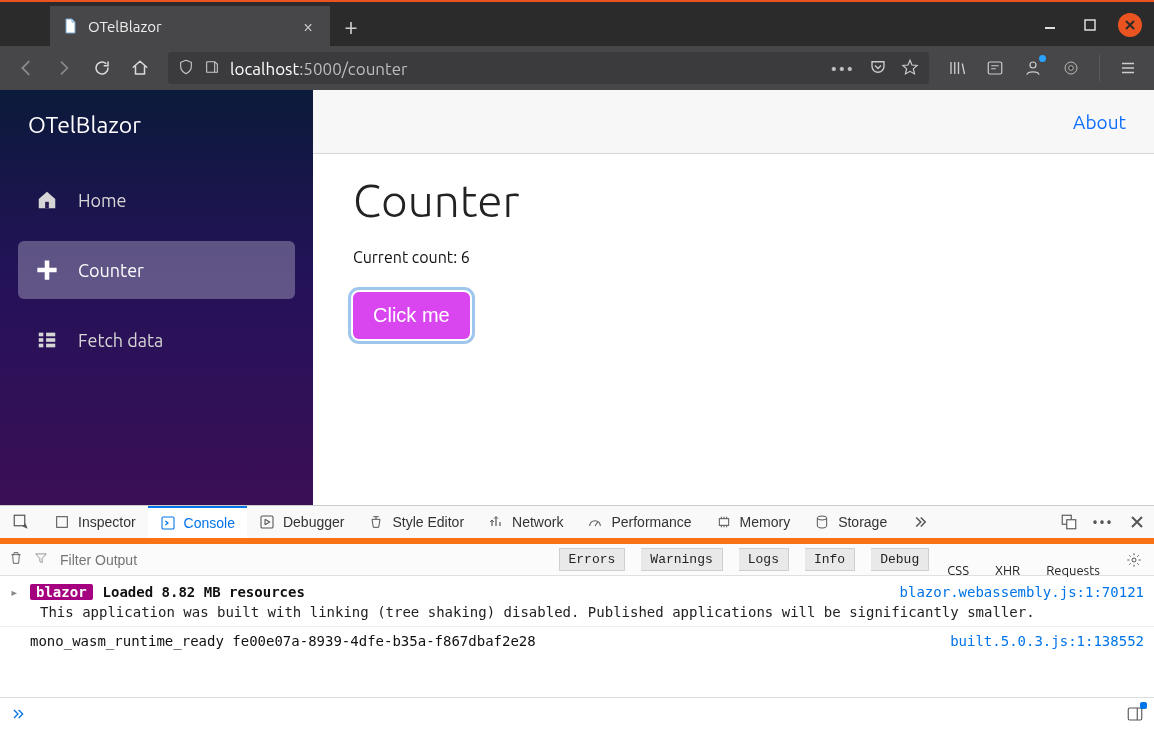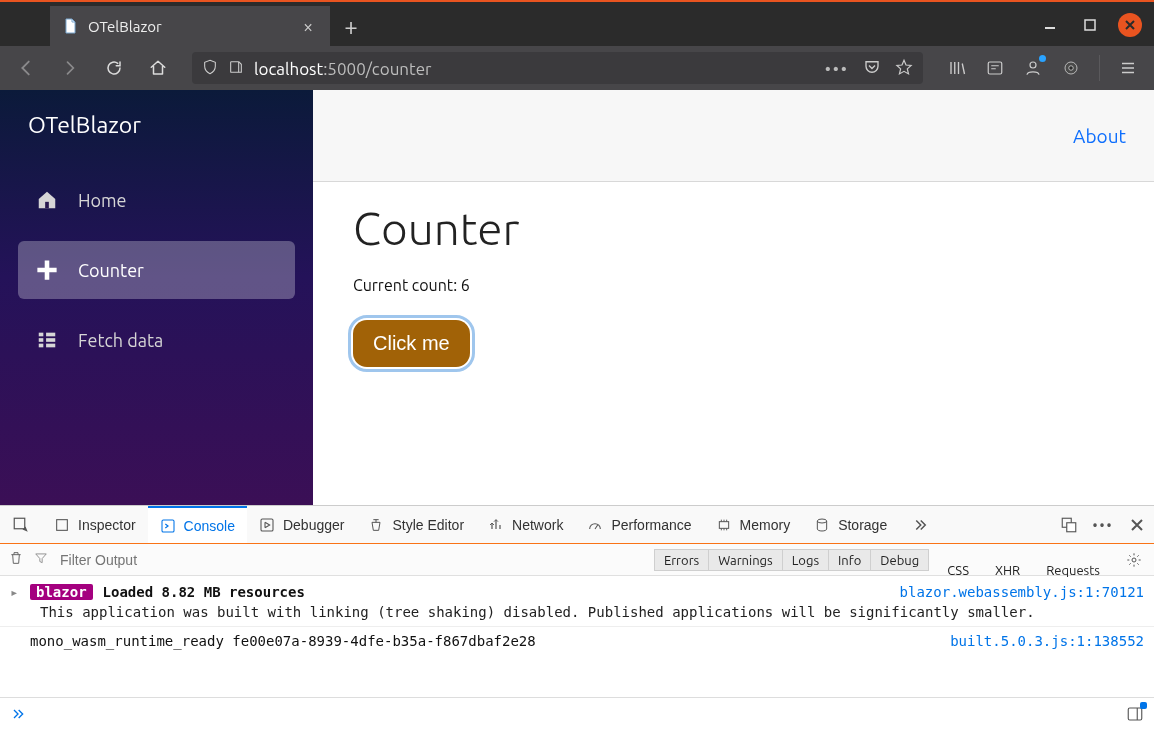--- a/index.html
+++ b/index.html
@@ -64,21 +64,21 @@
   .wc.min{color:#ddd;}
   .wc.max{color:#ddd;}
   .wc.close-w{background:#e95420;color:#2b2b2b;}
 
   .browser-toolbar {
     background: #474649;
     height: 44px;
     display: flex;
     align-items: center;
     padding: 0 10px;
-    gap: 12px;
+    gap: 6px;
     color:#dcdcdc;
   }
   .tb-btn {
     width:32px;height:32px;
     display:flex;align-items:center;justify-content:center;
     border-radius:4px;
   }
   .tb-btn.disabled{opacity:.45;}
   .tb-btn svg{stroke:#dcdcdc;}
   .urlbar {
@@ -127,44 +127,44 @@
     background:rgba(255,255,255,.28);
     color:#fff;
   }
   .nav-item svg{flex:0 0 auto;}
 
   .main {
     flex:1; background:#f5f5f5;
     display:flex;flex-direction:column;
   }
   .topbar{
-    height:92px; display:flex;align-items:center;justify-content:flex-end;
+    height:64px; display:flex;align-items:center;justify-content:flex-end;
     padding:0 28px; background:#f7f7f7;border-bottom:1px solid #d8d8d8;
   }
   .about-link{color:#0d6efd;font-size:19px;text-decoration:none;}
   .content{padding:14px 40px;background:#fff;flex:1;}
   h1.counter-title{font-size:46px;font-weight:300;margin:6px 0 22px;color:#222;}
   .count-line{font-size:16px;margin-bottom:26px;}
   .click-btn{
-    background:#a16207;color:#fff;border:none;
-    padding:12px 20px;font-size:20px;border-radius:14px;
+    background:#d946ef;color:#fff;border:none;
+    padding:12px 20px;font-size:20px;border-radius:6px;
     outline:3px solid #9fc6ed; outline-offset:2px;
     cursor:pointer;
   }
 
   
   .devtools{
     height:228px; width:100%;
     border-top:1px solid #ccc;
     background:#fff;
     font-size:14px;
     display:flex;flex-direction:column;
   }
   .dt-tabs{
-    height:38px;border-bottom:1px solid #f97316;
+    height:38px;border-bottom:6px solid #f97316;
     display:flex;align-items:stretch;
     background:#f9f9f9;
   }
   .dt-tab{
     display:flex;align-items:center;gap:8px;
     padding:0 12px;color:#333;border:none;background:none;
     cursor:pointer;font-size:14px;
   }
   .dt-tab.active{color:#0074e8;border-top:2px solid #0074e8;background:#fff;}
   .dt-tabs .spacer{flex:1;}
@@ -172,21 +172,21 @@
 
   .dt-filterbar{
     height:32px;border-bottom:1px solid #e0e0e0;
     display:flex;align-items:center;padding:0 8px;gap:10px;
     background:#fbfbfb;
   }
   .dt-filterbar input{
     border:none;background:transparent;font-size:14px;flex:1;outline:none;
     color:#333;
   }
-  .dt-filterbar .toggles{display:flex;gap:0;align-items:center;}
+  .dt-filterbar .toggles{display:flex;gap:16px;align-items:center;font-family:Liberation Mono, monospace;}
   .toggle{
     padding:3px 9px;font-size:13px;color:#232323;
     background:#e9e9e9;border:1px solid #cfcfcf;
     cursor:pointer;
   }
   .toggle:not(:first-child){border-left:none;}
   .chip{padding:3px 8px;font-size:13px;color:#232323;cursor:pointer;margin-top:21px;}
   .dt-filterbar .gear{width:24px;display:flex;align-items:center;justify-content:center;color:#555;margin-left:4px;}
 
   .dt-log{

